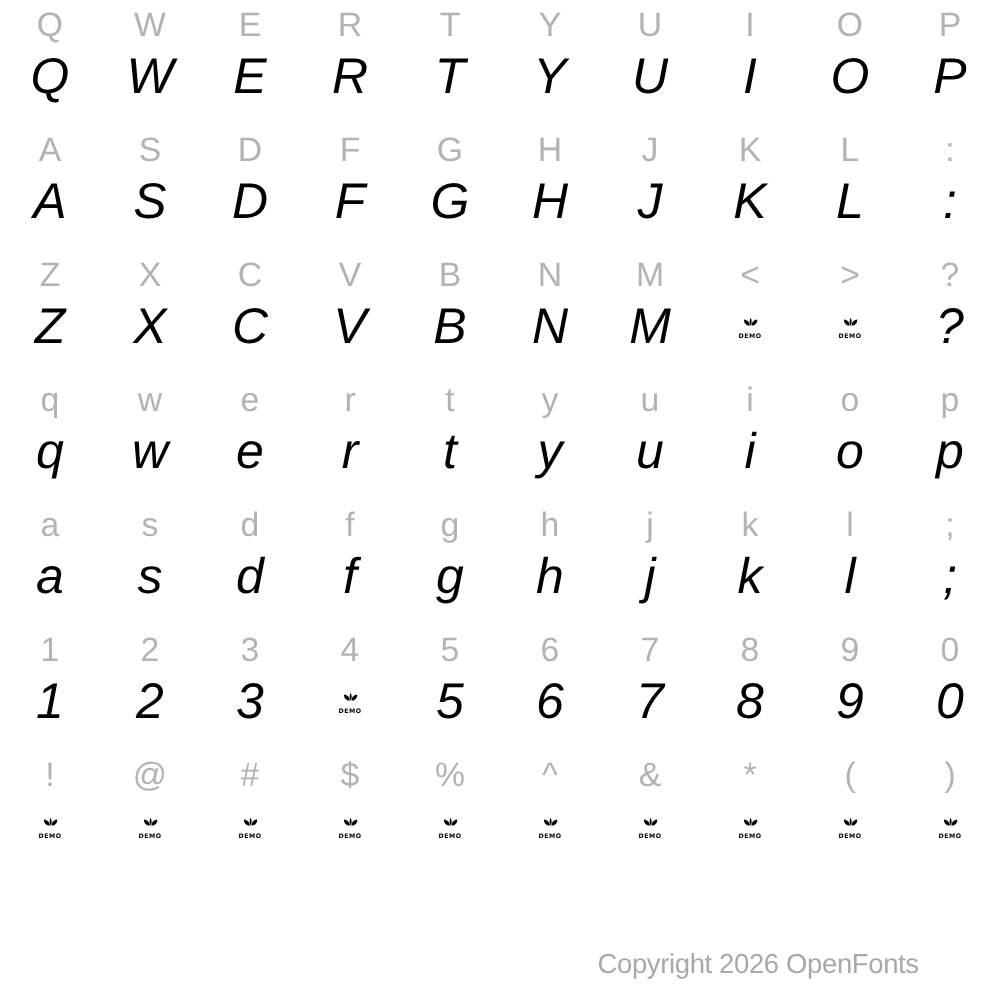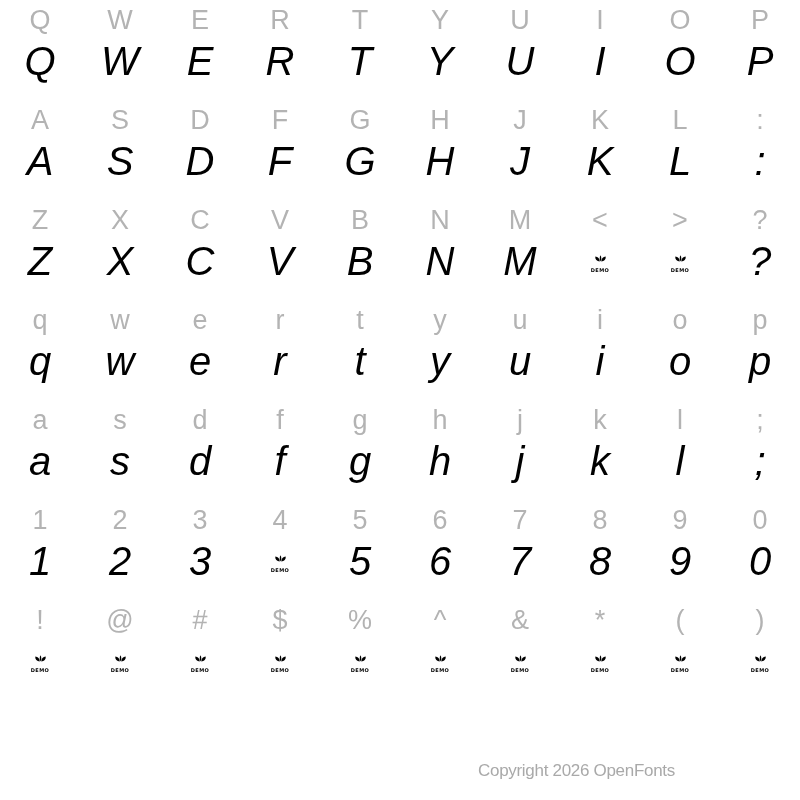--- a/index.html
+++ b/index.html
@@ -60,21 +60,21 @@
     letter-spacing: 0.4px;
     color: var(--spec-black, #000000);
     font-family: "DejaVu Sans", sans-serif;
   }
   .copyright {
     position: absolute;
     left: 478px;
     top: 756px;
     height: 30px;
     line-height: 30px;
-    font-size: 17px;
+    font-size: 22px;
     letter-spacing: -0.3px;
     color: var(--copy-gray, #a9a9a9);
     font-family: "Liberation Sans", sans-serif;
   }
 </style>
 </head>
 <body style="background: rgb(255, 255, 255);">
 
 <div class="page">
   <div id="grid">

